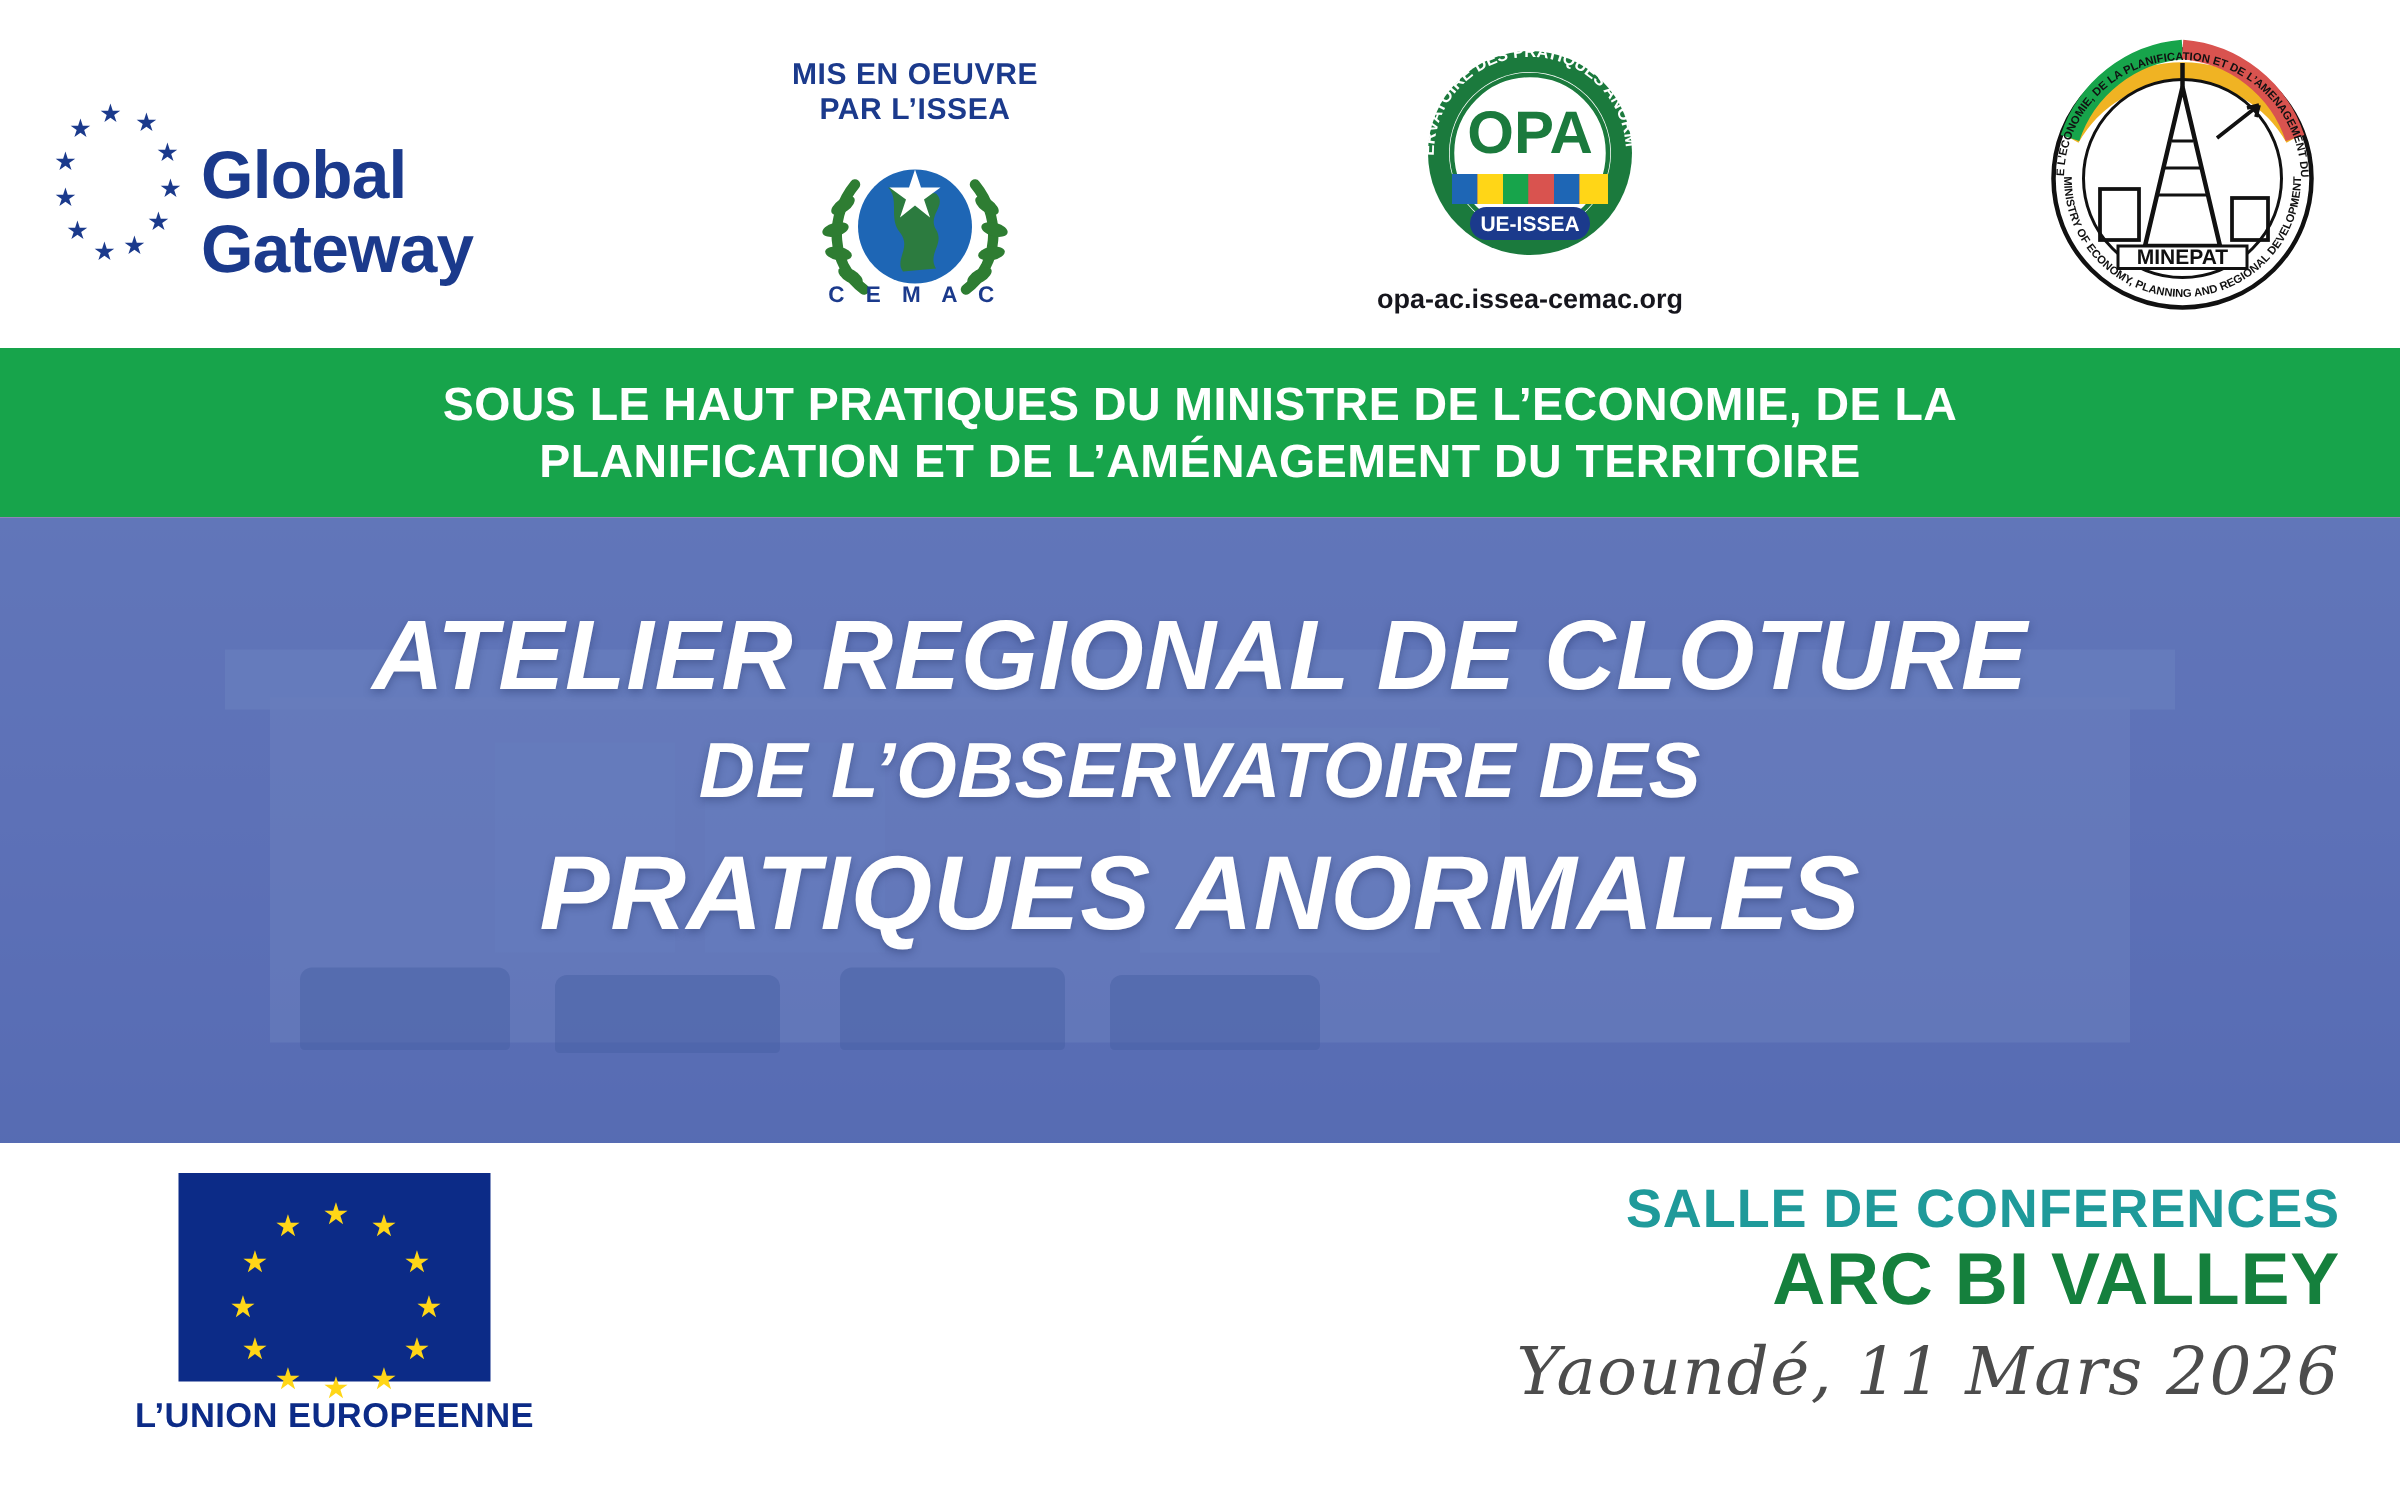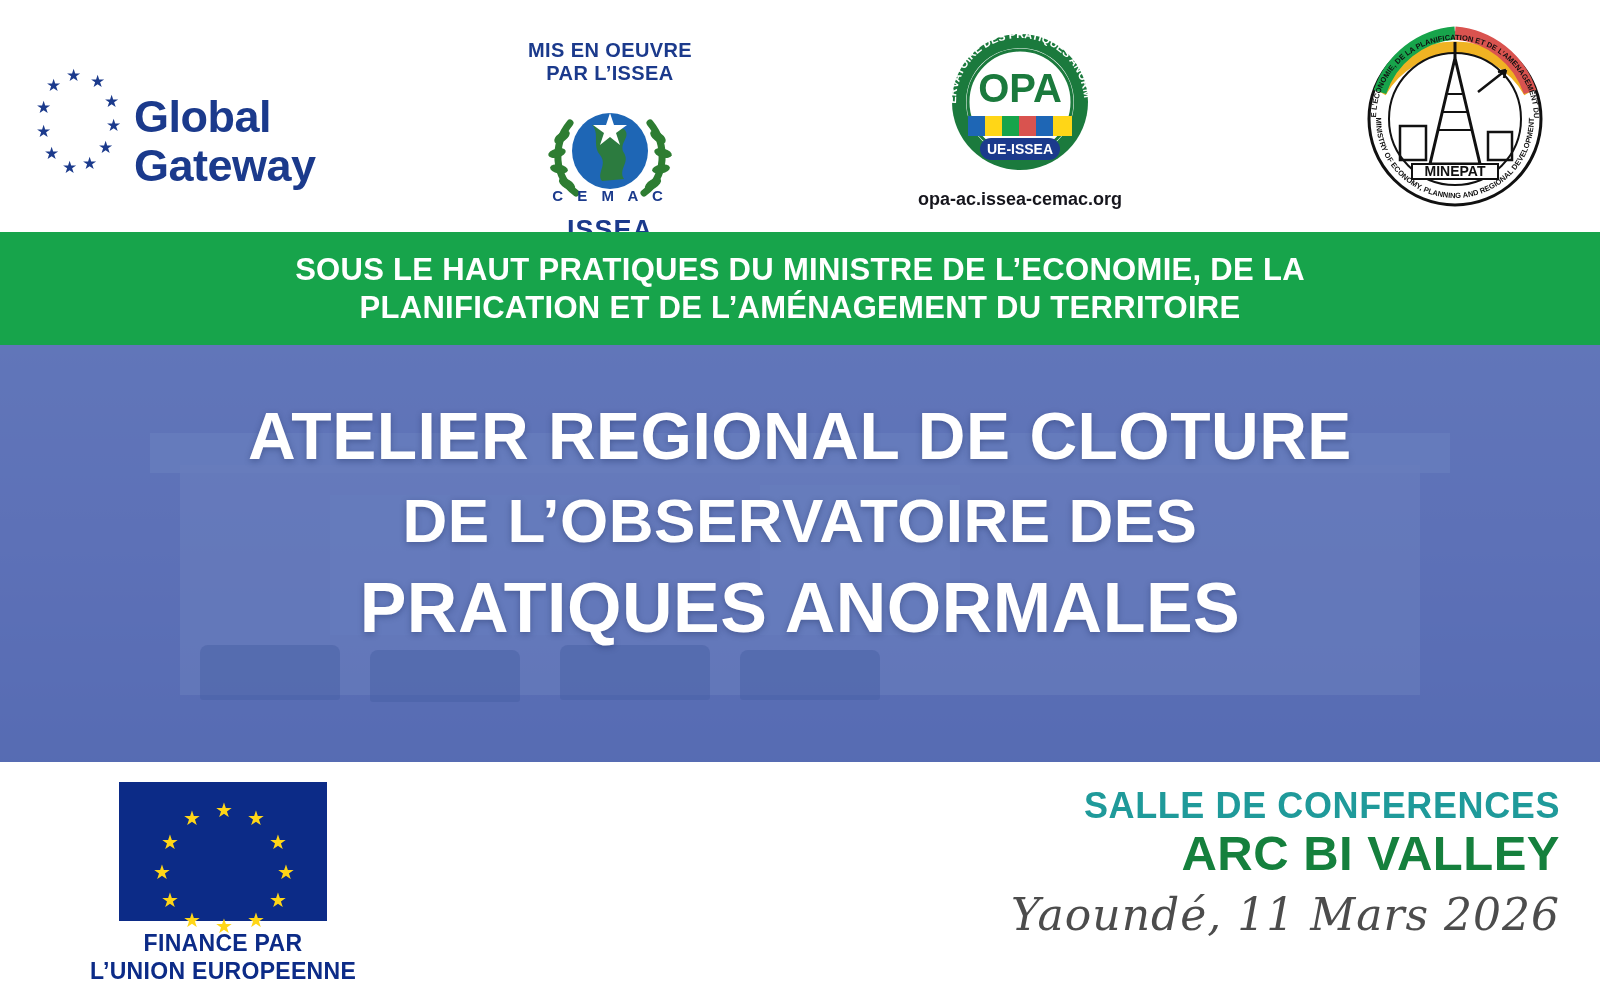--- a/index.html
+++ b/index.html
@@ -142,20 +142,21 @@
 
   
   .hero {
     position: absolute;
     left: 0;
     top: 345px;
     width: 1600px;
     height: 417px;
     overflow: hidden;
     background: #a21caf;
+    font-style: italic;
   }
   .hero-photo {
     position: absolute;
     inset: 0;
     background:
       linear-gradient(180deg, rgba(225,232,244,0.95) 0%, rgba(210,220,238,0.9) 55%, rgba(186,198,222,0.92) 100%);
   }
   
   .bld {
     position: absolute;
@@ -182,21 +183,21 @@
     width: 1600px;
     text-align: center;
     color: #ffffff;
     font-weight: bold;
     font-size: 66px;
     line-height: 1.32;
     letter-spacing: 0.5px;
     text-shadow: 0 2px 6px rgba(20,35,80,0.35);
   }
   .hero-title .l1 { display: block; }
-  .hero-title .l2 { display: block; font-size: 62px; }
+  .hero-title .l2 { display: block; font-size: 52px; }
   .hero-title .l3 { display: block; font-size: 70px; }
 
   
   .footer {
     position: absolute;
     left: 0;
     top: 762px;
     width: 1600px;
     height: 245px;
     background: #ffffff;
@@ -309,21 +310,20 @@
           <ellipse cx="113" cy="95" rx="9" ry="4.5" transform="rotate(-30 113 95)"></ellipse>
         </g>
 
         <circle cx="70" cy="62" r="38" fill="#1e66b5"></circle>
         <path d="M52,36 C60,44 52,56 60,66 C68,76 56,84 62,92 L84,90 C78,80 90,74 84,64 C78,54 92,48 84,40 Z" fill="#2e7d32" opacity="0.9"></path>
         <path d="M70,24 L74,36 L87,36 L76,44 L80,56 L70,48 L60,56 L64,44 L53,36 L66,36 Z" fill="#ffffff"></path>
 
         <text x="70" y="112" font-family="Liberation Sans, sans-serif" font-size="15" font-weight="bold" fill="#1b3a8c" text-anchor="middle" letter-spacing="5">C E M A C</text>
       </svg>
     </div>
-    <div class="issea-name">ISSEA</div>
   </div>
 
   <div class="opa-logo">
     <div class="opa-emblem">
       <svg width="178" height="155" viewBox="0 0 178 155" aria-hidden="true">
         <circle cx="89" cy="72" r="68" fill="#1b7a3d"></circle>
         <circle cx="89" cy="72" r="54" fill="#ffffff"></circle>
         <circle cx="89" cy="72" r="52" fill="none" stroke="#1b7a3d" stroke-width="3"></circle>
 
         <rect x="37" y="86" width="104" height="20" fill="#d9534f"></rect>
@@ -415,21 +415,20 @@
       <span style="left:150px; top:108px;">★</span>
       <span style="left:128px; top:128px;">★</span>
       <span style="left:96px; top:134px;">★</span>
       <span style="left:64px; top:128px;">★</span>
       <span style="left:42px; top:108px;">★</span>
       <span style="left:34px; top:80px;">★</span>
       <span style="left:42px; top:50px;">★</span>
       <span style="left:64px; top:26px;">★</span>
     </div>
     <div class="eu-caption">
-      <div>FINANCE PAR</div>
       <div>L’UNION EUROPEENNE</div>
     </div>
   </div>
 
   <div class="venue">
     <div class="venue-line1">SALLE DE CONFERENCES</div>
     <div class="venue-line2">ARC BI VALLEY</div>
     <div class="venue-date">Yaoundé, 11 Mars 2026</div>
   </div>
 </div>

